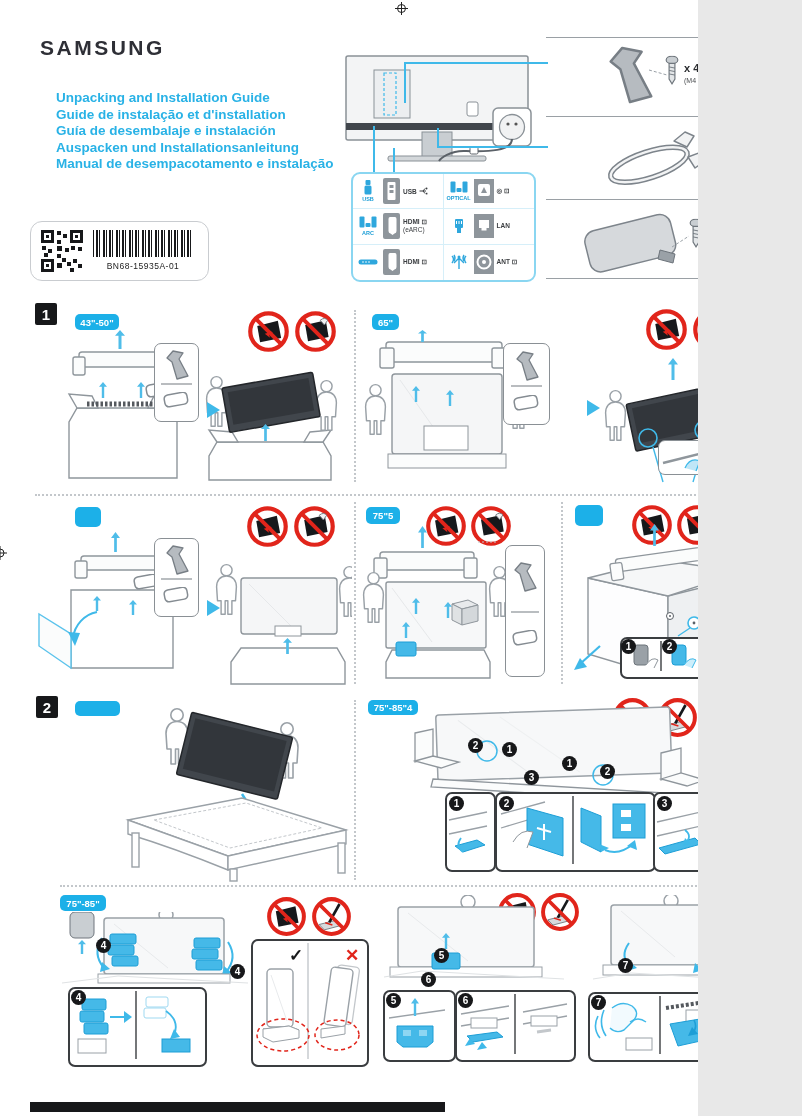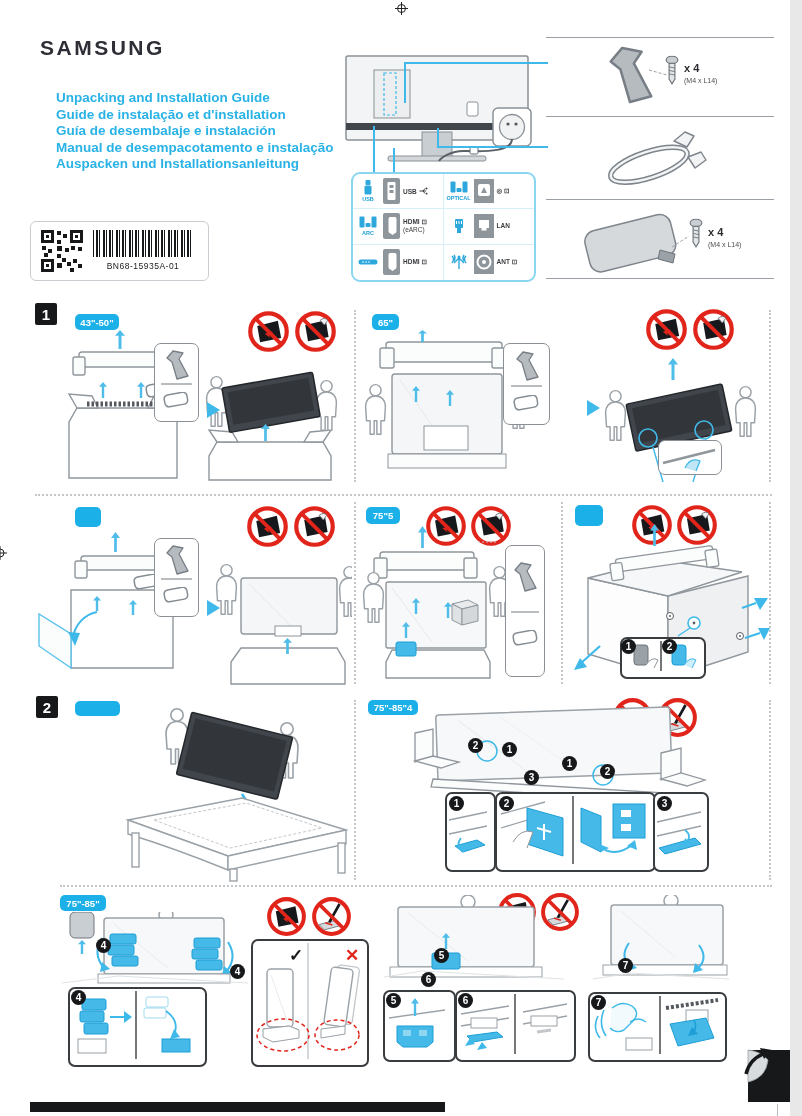--- a/index.html
+++ b/index.html
@@ -1,21 +1,21 @@
 <!DOCTYPE html>
 <html><head>
 <meta charset="utf-8">
 <style>
   html,body{margin:0;padding:0;background:#e8e8e8;}
-  .page{position:relative;width:790px;height:1116px;background:#fff;overflow:hidden;
+  .page{position:relative;width:698px;height:1116px;background:#fff;overflow:hidden;
         font-family:"Liberation Sans",sans-serif;color:#17181a;}
   .abs{position:absolute;}
   .brand{font-size:21px;font-weight:bold;letter-spacing:2.5px;color:#2e2f36;}
   .title-line{font-size:13.5px;font-weight:bold;color:#29b2e6;line-height:16.6px;white-space:nowrap;}
-  .label-box{border:1.5px solid #c9ccd0;border-radius:6px;background:#fff;}
+  .label-box{border:1.5px solid #c9ccd0;border-radius:12px;background:#fff;}
   .pn-text{font-size:8.5px;color:#222;text-align:center;letter-spacing:.5px;}
   .barcode{background:repeating-linear-gradient(90deg,#17181a 0 1px,#fff 1px 3px,#17181a 3px 5px,#fff 5px 6px,#17181a 6px 7px,#fff 7px 10px,#17181a 10px 12px,#fff 12px 13px);}
   .ports{border:2px solid #8ad6f1;border-radius:9px;background:#fff;display:grid;
          grid-template-columns:1fr 1fr;grid-template-rows:1fr 1fr 1fr;}
   .pcell{display:flex;align-items:center;gap:3px;padding:1px 3px;border-bottom:1px solid #d6eff9;border-right:1px solid #d6eff9;min-width:0;}
   .pcell.last-r{border-bottom:none;} .pcell.last-c{border-right:none;}
   .dev{width:24px;display:flex;flex-direction:column;align-items:center;flex:none;}
   .devlbl{font-size:5.5px;font-weight:bold;color:#1d9ed6;line-height:1.2;}
   .portico{flex:none;}
   .plbl{font-size:6.5px;font-weight:bold;color:#3a3d40;line-height:1.25;}
@@ -103,22 +103,22 @@
       <line x1="7" y1="0" x2="7" y2="14" stroke="#222"></line>
       <line x1="0" y1="7" x2="14" y2="7" stroke="#222"></line>
   </svg>
 
   <div class="abs brand" style="left:40px;top:36px">SAMSUNG</div>
 
   <div class="abs" style="left:56px;top:90px">
     <div class="title-line">Unpacking and Installation Guide</div>
     <div class="title-line">Guide de instalação et d'installation</div>
     <div class="title-line">Guía de desembalaje e instalación</div>
+    <div class="title-line">Auspacken und Installationsanleitung</div>
     <div class="title-line">Manual de desempacotamento e instalação</div>
-    <div class="title-line">Auspacken und Installationsanleitung</div>
   </div>
 
   <div class="abs label-box" style="left:30px;top:221px;width:177px;height:58px">
     <svg class="abs" style="left:9px;top:7px" width="44" height="44">
       <rect width="44" height="44" fill="#fff"></rect>
       <g fill="#17181a">
         <rect x="1" y="1" width="13" height="13"></rect>
           <rect x="30" y="1" width="13" height="13"></rect>
           <rect x="1" y="30" width="13" height="13"></rect>
         <rect x="17" y="2" width="4" height="4"></rect>

